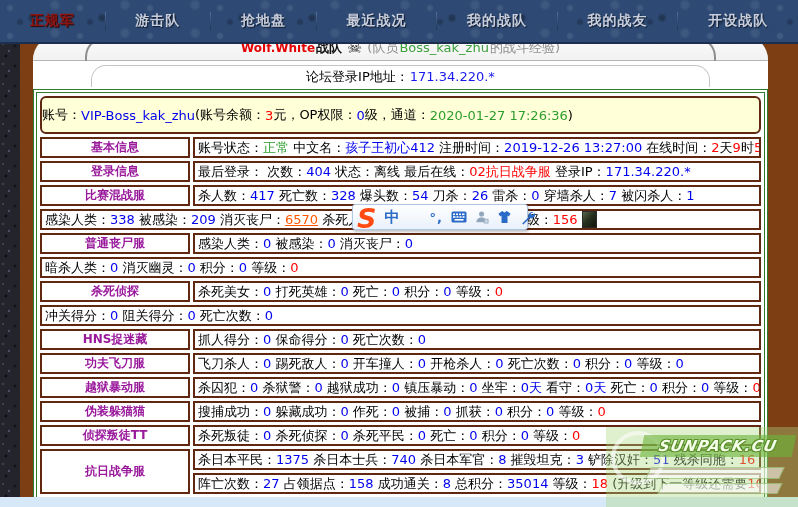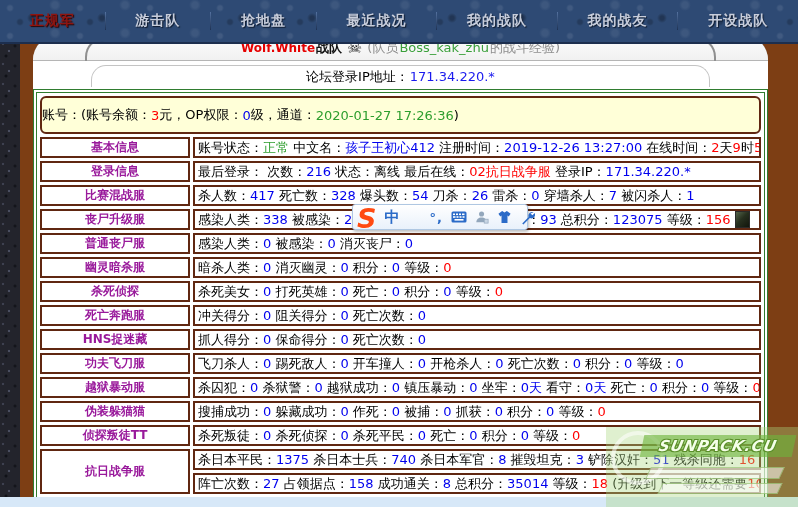--- a/index.html
+++ b/index.html
@@ -135,65 +135,62 @@
         <span class="t-sub" style="margin-left:-4px">的战斗经验)</span>
     </div>
 
     <div class="ip-row">
       <span>论坛登录IP地址：</span>
         <span class="ip-val">171.34.220.*</span>
     </div>
 
     <div class="table-outer">
       <div class="table-inner" id="rows">
-        <div class="cell account-cell" id="accountRow"><span class="c-k">账号：</span><span class="c-k">(账号余额：</span><span class="c-r">3</span><span class="c-k">元，OP权限：</span><span class="c-b">0</span><span class="c-k">级，通道：</span><span class="c-g">2020-01-27 17:26:36</span><span class="c-k">)</span></div>
+        <div class="cell account-cell" id="accountRow"><span class="c-k">账号：</span><span class="c-b">VIP-Boss_kak_zhu</span><span class="c-k">(账号余额：</span><span class="c-r">3</span><span class="c-k">元，OP权限：</span><span class="c-b">0</span><span class="c-k">级，通道：</span><span class="c-g">2020-01-27 17:26:36</span><span class="c-k">)</span></div>
       <div class="trow">
             <div class="cell label-cell">基本信息</div>
             <div class="content-col">
               <div class="cell content-cell"><span class="c-k">账号状态：</span><span class="c-g">正常</span><span class="c-k"> 中文名：</span><span class="c-b">孩子王初心412</span><span class="c-k"> 注册时间：</span><span class="c-b">2019-12-26 13:27:00</span><span class="c-k"> 在线时间：</span><span class="c-r">2</span><span class="c-k">天</span><span class="c-r">9</span><span class="c-k">时</span><span class="c-r">52</span></div>
             </div>
           </div>
           <div class="trow">
             <div class="cell label-cell">登录信息</div>
             <div class="content-col">
-              <div class="cell content-cell"><span class="c-k">最后登录：</span><span class="c-k"> 次数：</span><span class="c-b">216</span><span class="c-k"> 状态：</span><span class="c-k">离线</span><span class="c-k"> 最后在线：</span><span class="c-r">02抗日战争服</span><span class="c-k"> 登录IP：</span><span class="c-b">171.34.220.*</span></div>
+              <div class="cell content-cell"><span class="c-k">最后登录：</span><span class="c-k"> 次数：</span><span class="c-b">404</span><span class="c-k"> 状态：</span><span class="c-k">离线</span><span class="c-k"> 最后在线：</span><span class="c-r">02抗日战争服</span><span class="c-k"> 登录IP：</span><span class="c-b">171.34.220.*</span></div>
             </div>
           </div>
           <div class="trow">
             <div class="cell label-cell">比赛混战服</div>
             <div class="content-col">
               <div class="cell content-cell"><span class="c-k">杀人数：</span><span class="c-b">417</span><span class="c-k"> 死亡数：</span><span class="c-b">328</span><span class="c-k"> 爆头数：</span><span class="c-b">54</span><span class="c-k"> 刀杀：</span><span class="c-b">26</span><span class="c-k"> 雷杀：</span><span class="c-b">0</span><span class="c-k"> 穿墙杀人：</span><span class="c-b">7</span><span class="c-k"> 被闪杀人：</span><span class="c-b">1</span></div>
             </div>
           </div>
           <div class="trow">
-            <div class="cell label-cell">丧尸升级服</div>
             <div class="content-col">
               <div class="cell content-cell"><span class="c-k">感染人类：</span><span class="c-b">338</span><span class="c-k"> 被感染：</span><span class="c-b">209</span><span class="c-k"> 消灭丧尸：</span><span class="c-o">6570</span><span class="c-k"> 杀死人类：</span><span class="c-b">93</span><span class="c-k"> 总积分：</span><span class="c-b">123075</span><span class="c-k"> 等级：</span><span class="c-r">156</span><span class="badge"></span></div>
             </div>
           </div>
           <div class="trow">
             <div class="cell label-cell">普通丧尸服</div>
             <div class="content-col">
               <div class="cell content-cell"><span class="c-k">感染人类：</span><span class="c-b">0</span><span class="c-k"> 被感染：</span><span class="c-b">0</span><span class="c-k"> 消灭丧尸：</span><span class="c-b">0</span></div>
             </div>
           </div>
           <div class="trow">
-            <div class="cell label-cell">幽灵暗杀服</div>
             <div class="content-col">
               <div class="cell content-cell"><span class="c-k">暗杀人类：</span><span class="c-b">0</span><span class="c-k"> 消灭幽灵：</span><span class="c-b">0</span><span class="c-k"> 积分：</span><span class="c-b">0</span><span class="c-k"> 等级：</span><span class="c-r">0</span></div>
             </div>
           </div>
           <div class="trow">
             <div class="cell label-cell">杀死侦探</div>
             <div class="content-col">
               <div class="cell content-cell"><span class="c-k">杀死美女：</span><span class="c-b">0</span><span class="c-k"> 打死英雄：</span><span class="c-b">0</span><span class="c-k"> 死亡：</span><span class="c-b">0</span><span class="c-k"> 积分：</span><span class="c-b">0</span><span class="c-k"> 等级：</span><span class="c-r">0</span></div>
             </div>
           </div>
           <div class="trow">
-            <div class="cell label-cell">死亡奔跑服</div>
             <div class="content-col">
               <div class="cell content-cell"><span class="c-k">冲关得分：</span><span class="c-b">0</span><span class="c-k"> 阻关得分：</span><span class="c-b">0</span><span class="c-k"> 死亡次数：</span><span class="c-b">0</span></div>
             </div>
           </div>
           <div class="trow">
             <div class="cell label-cell">HNS捉迷藏</div>
             <div class="content-col">
               <div class="cell content-cell"><span class="c-k">抓人得分：</span><span class="c-b">0</span><span class="c-k"> 保命得分：</span><span class="c-b">0</span><span class="c-k"> 死亡次数：</span><span class="c-b">0</span></div>
             </div>
           </div>

